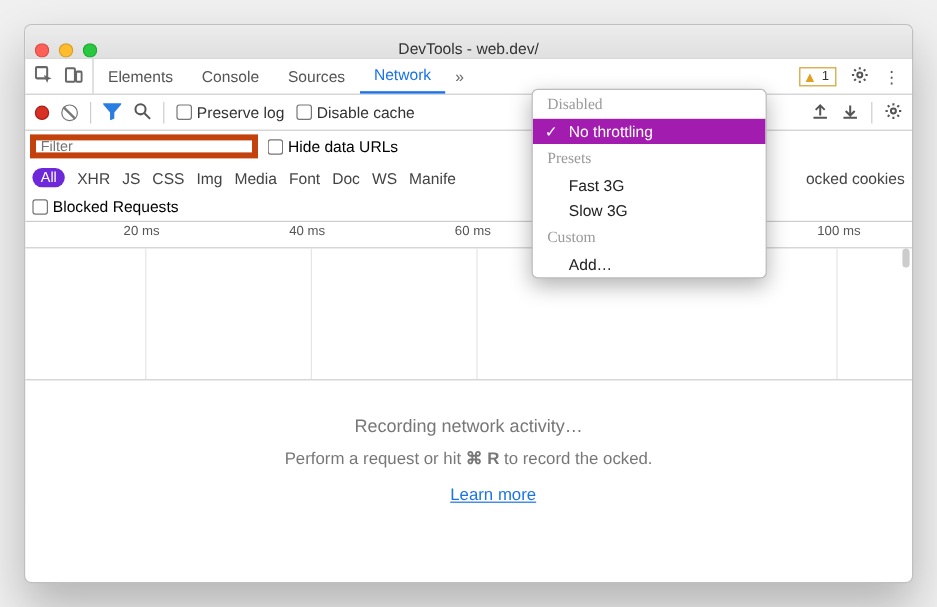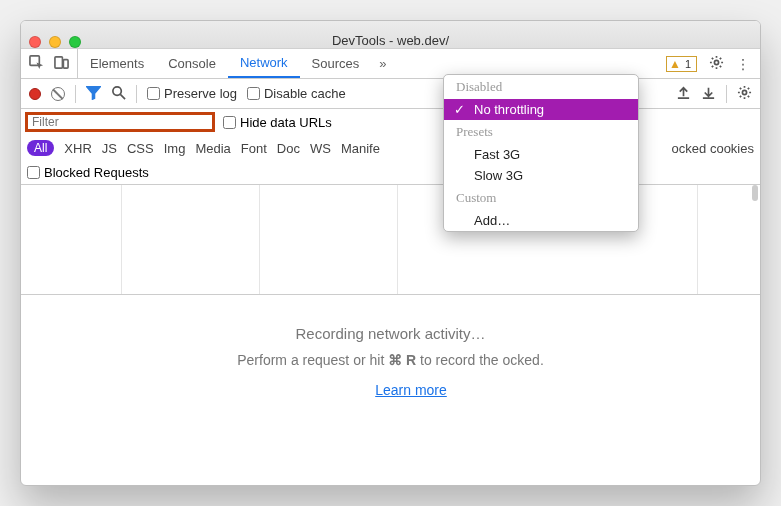--- a/index.html
+++ b/index.html
@@ -28,21 +28,21 @@
   .record-dot { width: 12px; height: 12px; background: #d93025; border-radius:50%; border:1px solid #a52019; }
   .no-sign { width:14px; height:14px; border:1.5px solid #777; border-radius:50%; position:relative; }
   .no-sign::after { content:""; position:absolute; width:14px; height:1.5px; background:#777; top:50%; left:50%; transform:translate(-50%,-50%) rotate(45deg); }
   .vdiv { width:1px; height:18px; background:#ccc; }
   .funnel { color:#2a7de1; }
   .chk { display:flex; align-items:center; gap:4px; }
   .chk input { width:13px; height:13px; }
   .ud-icon { font-size:14px; color:#555; }
 
   .filterrow { height: 26px; display:flex; align-items:center; gap: 8px; padding: 0 4px; font-size:13px; }
-  .filterrow input.filter { width: 190px; height: 20px; border: 3px solid #c2410c; padding: 0 4px; font-size: 12px; }
+  .filterrow input.filter { width: 190px; height: 20px; border: 5px solid #c2410c; padding: 0 4px; font-size: 12px; }
 
   .type-row { height: 26px; display:flex; align-items:center; gap: 10px; padding: 0 6px; font-size:13px; color:#444; }
   .all-pill { background:#6d28d9; color:#fff; border-radius:8px; padding:1px 7px; font-size:12px; }
   .type-row span { cursor: default; }
 
   .blocked-row { height: 24px; display:flex; align-items:center; gap:6px; padding:0 6px; font-size:13px; border-bottom:1px solid #ccc; }
 
   .timeline-head { height: 22px; border-bottom:1px solid #ccc; display:flex; position:relative; font-size:11px; color:#555; }
   .timeline-head .tick { position:absolute; top:2px; }
   .timeline-body { height: 110px; border-bottom:1px solid #ccc; position:relative; }
@@ -87,22 +87,22 @@
       <span>
         <svg class="icon" viewBox="0 0 16 16">
             <rect x="1" y="2" width="8" height="12" rx="1"></rect>
             <rect x="10" y="5" width="5" height="9" rx="1"></rect>
           </svg>
       </span>
     </div>
     <div class="tabs">
       <div class="tab">Elements</div>
       <div class="tab">Console</div>
+      <div class="tab">Sources</div>
       <div class="tab active">Network</div>
-      <div class="tab">Sources</div>
     </div>
     <div class="overflow">»</div>
     <div class="right-group">
       <div class="warn-badge">
         <span class="tri">▲</span>
         <span>1</span>
       </div>
       <span class="gear">
         <svg class="icon" viewBox="0 0 16 16">
             <circle cx="8" cy="8" r="2.2"></circle>
@@ -179,20 +179,26 @@
     <span style="margin-left:auto">ocked cookies</span>
   </div>
 
   <div class="blocked-row">
     <label class="chk">
       <input type="checkbox" style="">
       <span>Blocked Requests</span>
     </label>
   </div>
 
+  <div class="timeline-head">
+    <div class="tick" style="left:82px">20 ms</div>
+    <div class="tick" style="left:220px">40 ms</div>
+    <div class="tick" style="left:358px">60 ms</div>
+    <div class="tick" style="left:660px">100 ms</div>
+  </div>
 
   <div class="timeline-body">
     <div class="vline" style="left:100px"></div>
     <div class="vline" style="left:238px"></div>
     <div class="vline" style="left:376px"></div>
     <div class="vline" style="left:676px"></div>
     <div class="hscroll"></div>
   </div>
 
   <div class="empty">

